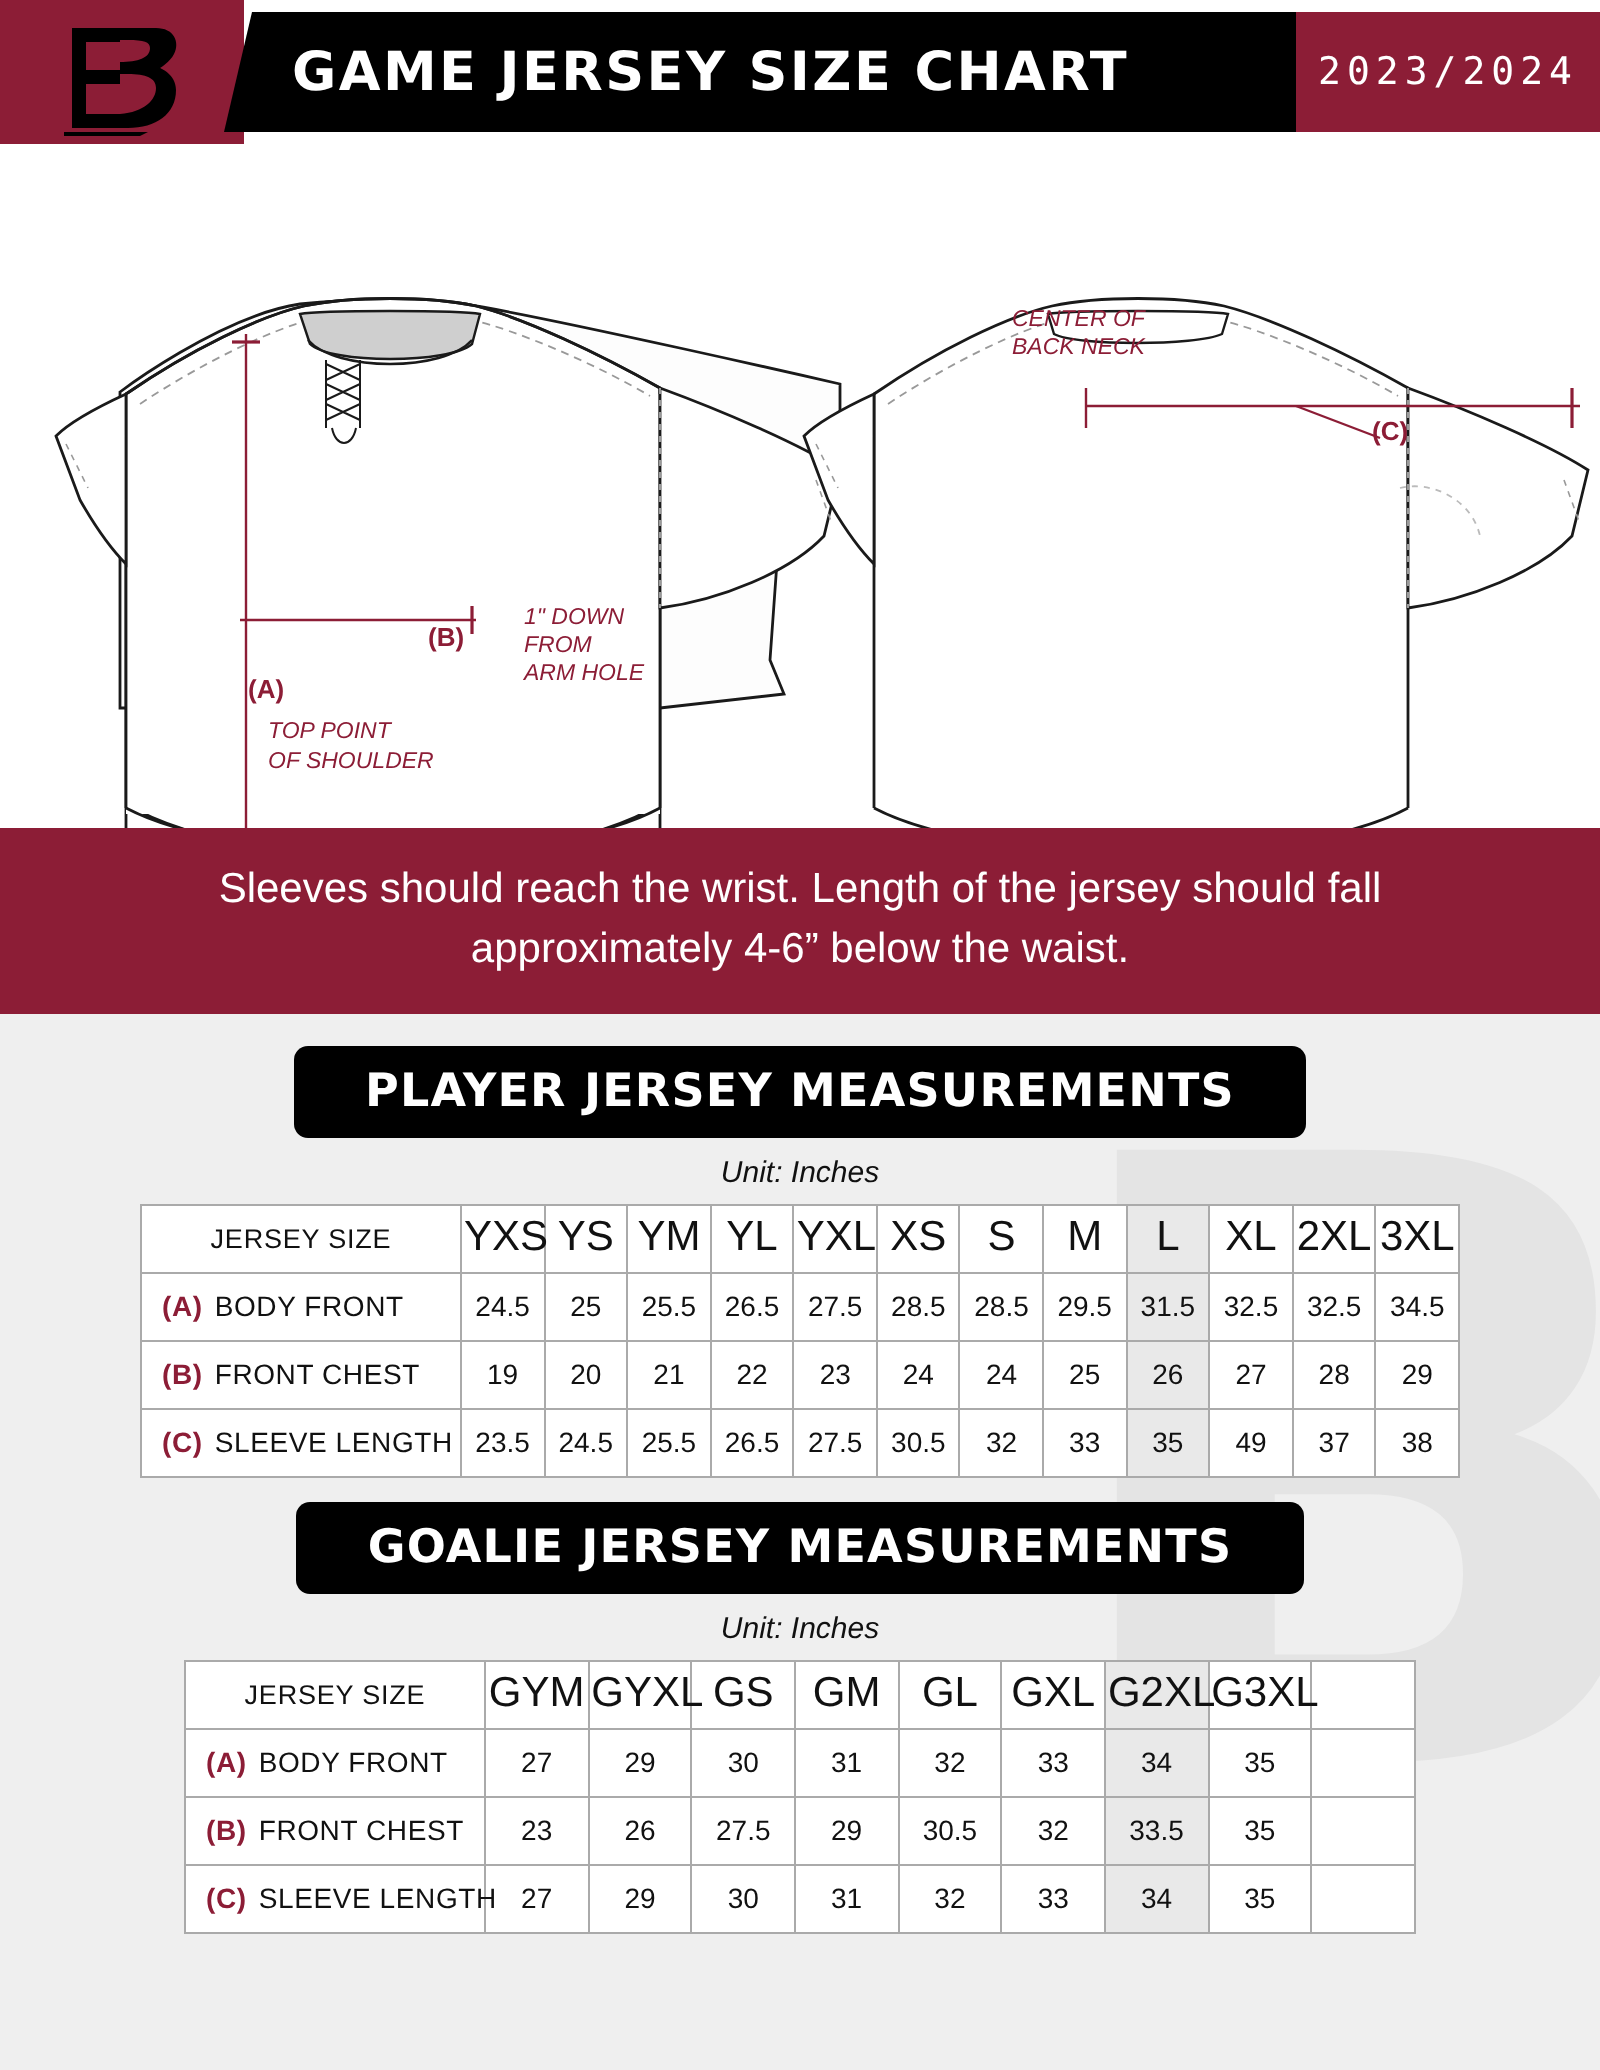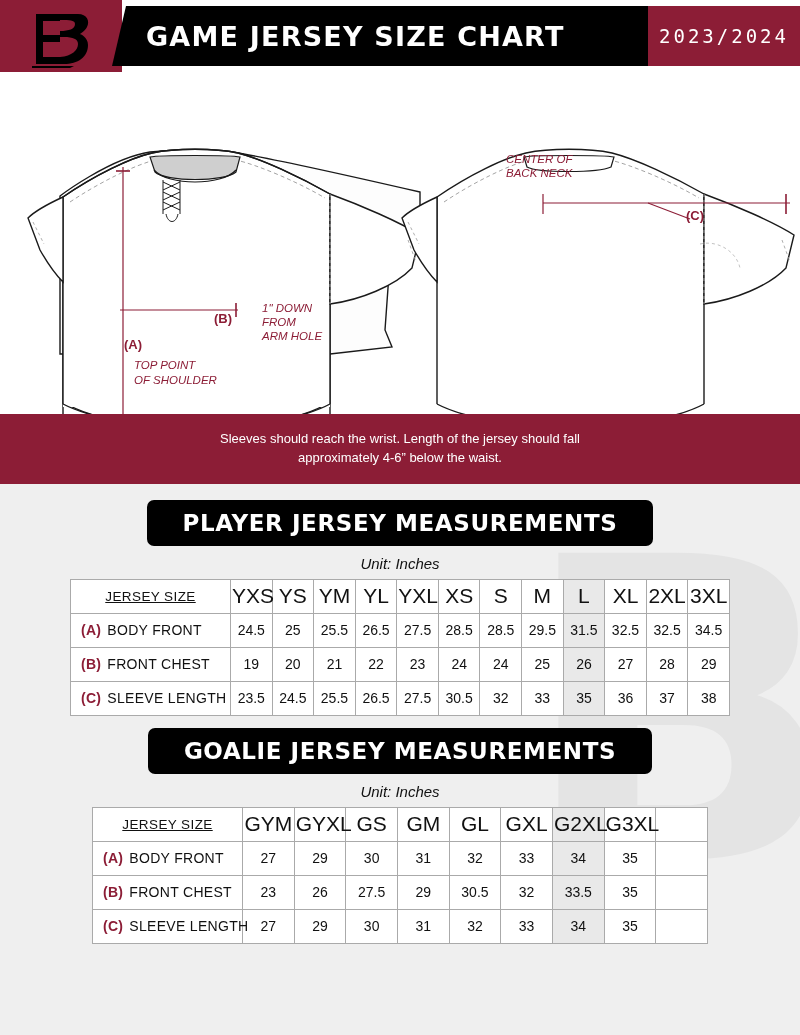--- a/index.html
+++ b/index.html
@@ -80,21 +80,21 @@
     background: #ffffff;
   }
   .illus svg { display: block; }
 
   
   .notebar {
     background: #8c1d36;
     color: #ffffff;
     text-align: center;
     padding: 16px 60px;
-    font-size: 13px;
+    font-size: 21px;
     line-height: 1.45;
   }
 
   
   .body-area {
     background: #efefef;
     position: relative;
     padding: 0 0 0 0;
     height: 553px;
   }
@@ -162,21 +162,21 @@
     padding-left: 10px;
     font-size: 14px;
     letter-spacing: 0.3px;
     white-space: nowrap;
   }
   .rowlabel .tag {
     color: #8c1d36;
     font-weight: bold;
     margin-right: 6px;
   }
-  .hdr-label { font-size: 13.5px; letter-spacing: 0.4px; font-weight: normal; text-decoration: underline; }
+  .hdr-label { font-size: 13.5px; letter-spacing: 0.4px; font-weight: normal; }
   .hl { background: #e9e9e9; }
   .diag-label {
     font-style: italic;
     font-size: 11.5px;
     fill: #8c1d36;
     font-family: "Liberation Sans", sans-serif;
   }
   .diag-tag {
     font-size: 13px;
     font-weight: bold;
@@ -355,21 +355,21 @@
             <td class="rowlabel"><span class="tag">(C)</span>SLEEVE LENGTH</td>
             <td>23.5</td>
             <td>24.5</td>
             <td>25.5</td>
             <td>26.5</td>
             <td>27.5</td>
             <td>30.5</td>
             <td>32</td>
             <td>33</td>
             <td class="hl">35</td>
-            <td>36</td>
+            <td>49</td>
             <td>37</td>
             <td>38</td>
           </tr>
         </tbody>
     </table>
   </div>
 
   <div class="section-title-wrap" style="padding-top:12px;">
     <div class="section-title">GOALIE JERSEY MEASUREMENTS</div>
   </div>

